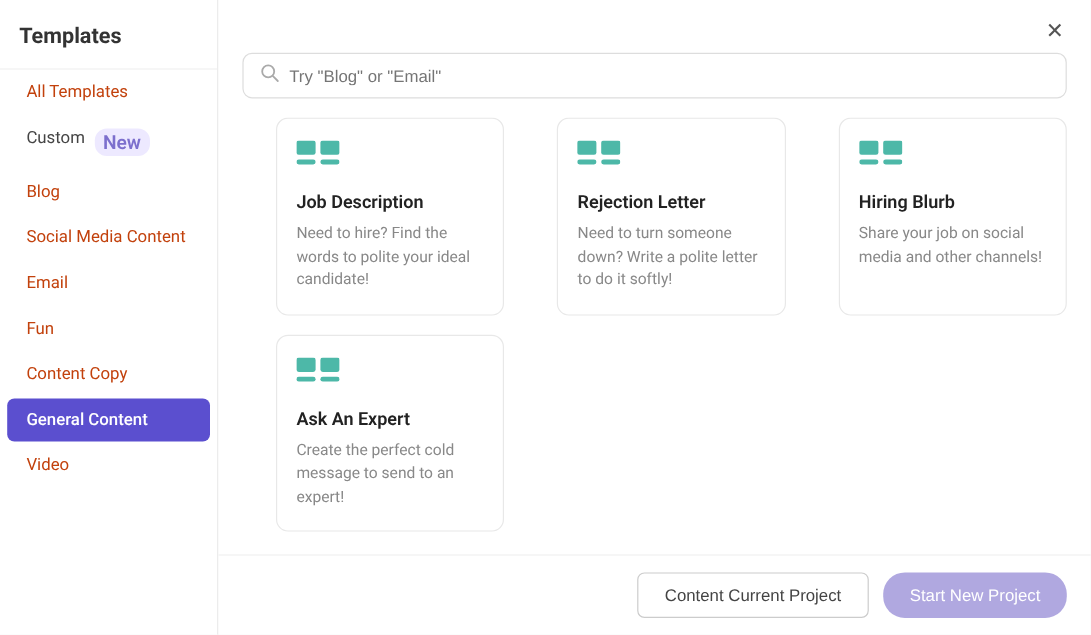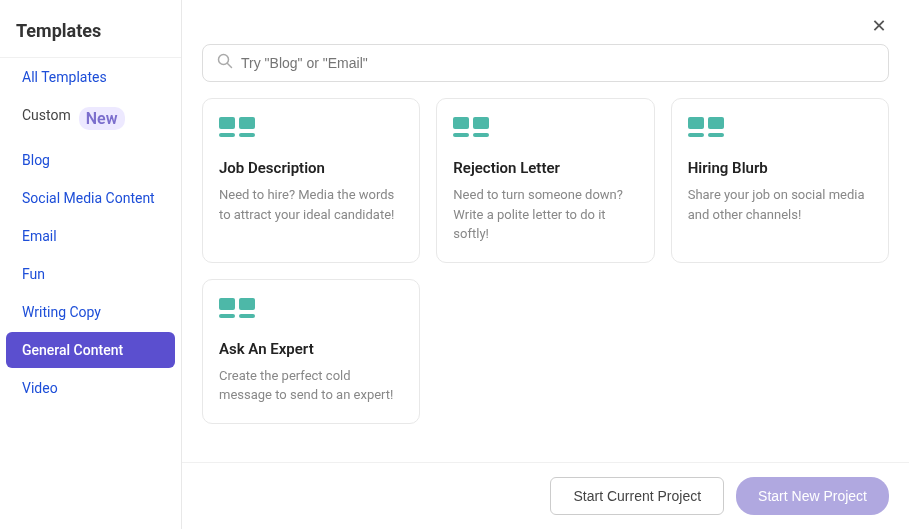--- a/index.html
+++ b/index.html
@@ -26,21 +26,21 @@
     .sidebar-title {
       font-size: 18px;
       font-weight: 700;
       color: #333;
       padding: 20px 16px 16px 16px;
       border-bottom: 1px solid #f0f0f0;
     }
     .sidebar-item {
       padding: 10px 16px;
       font-size: 14px;
-      color: #1d4ed8;
+      color: #c2410c;
       cursor: pointer;
       border-radius: 6px;
       margin: 1px 6px;
     }
     .sidebar-item.active {
       background: #5b4fcf;
       color: #fff;
       font-weight: 500;
     }
     .sidebar-item-custom {
@@ -134,20 +134,21 @@
       gap: 16px;
     }
 
     .card {
       border: 1px solid #e8e8e8;
       border-radius: 10px;
       padding: 18px 16px;
       cursor: pointer;
       transition: box-shadow 0.15s;
       background: #fff;
+      margin-left: 28px;
     }
 
     .card-icon {
       margin-bottom: 10px;
     }
     .card-icon svg {
       width: 36px;
       height: 28px;
     }
 
@@ -211,21 +212,21 @@
   <div class="sidebar-item">
     <span>Social Media Content</span>
   </div>
   <div class="sidebar-item">
     <span>Email</span>
   </div>
   <div class="sidebar-item">
     <span>Fun</span>
   </div>
   <div class="sidebar-item">
-    <span>Writing Copy</span>
+    <span>Content Copy</span>
   </div>
   <div class="sidebar-item active">
     <span>General Content</span>
   </div>
   <div class="sidebar-item">
     <span>Video</span>
   </div>
 </div>
 
 <div class="main">
@@ -252,21 +253,21 @@
       <div class="card">
         <div class="card-icon">
           <svg viewBox="0 0 36 28" fill="none" xmlns="http://www.w3.org/2000/svg">
             <rect x="0" y="0" width="16" height="12" rx="2" fill="#4db8a8"></rect>
             <rect x="20" y="0" width="16" height="12" rx="2" fill="#4db8a8"></rect>
             <rect x="0" y="16" width="16" height="4" rx="2" fill="#4db8a8"></rect>
             <rect x="20" y="16" width="16" height="4" rx="2" fill="#4db8a8"></rect>
           </svg>
         </div>
         <div class="card-title">Job Description</div>
-        <div class="card-description">Need to hire? Media the words to attract your ideal candidate!</div>
+        <div class="card-description">Need to hire? Find the words to polite your ideal candidate!</div>
       </div>
 
       <div class="card">
         <div class="card-icon">
           <svg viewBox="0 0 36 28" fill="none" xmlns="http://www.w3.org/2000/svg">
             <rect x="0" y="0" width="16" height="12" rx="2" fill="#4db8a8"></rect>
             <rect x="20" y="0" width="16" height="12" rx="2" fill="#4db8a8"></rect>
             <rect x="0" y="16" width="16" height="4" rx="2" fill="#4db8a8"></rect>
             <rect x="20" y="16" width="16" height="4" rx="2" fill="#4db8a8"></rect>
           </svg>
@@ -298,17 +299,17 @@
           </svg>
         </div>
         <div class="card-title">Ask An Expert</div>
         <div class="card-description">Create the perfect cold message to send to an expert!</div>
       </div>
 
     </div>
   </div>
 
   <div class="footer">
-    <button class="btn-update">Start Current Project</button>
+    <button class="btn-update">Content Current Project</button>
     <button class="btn-new">Start New Project</button>
   </div>
 
 </div>
 
 </body></html>

